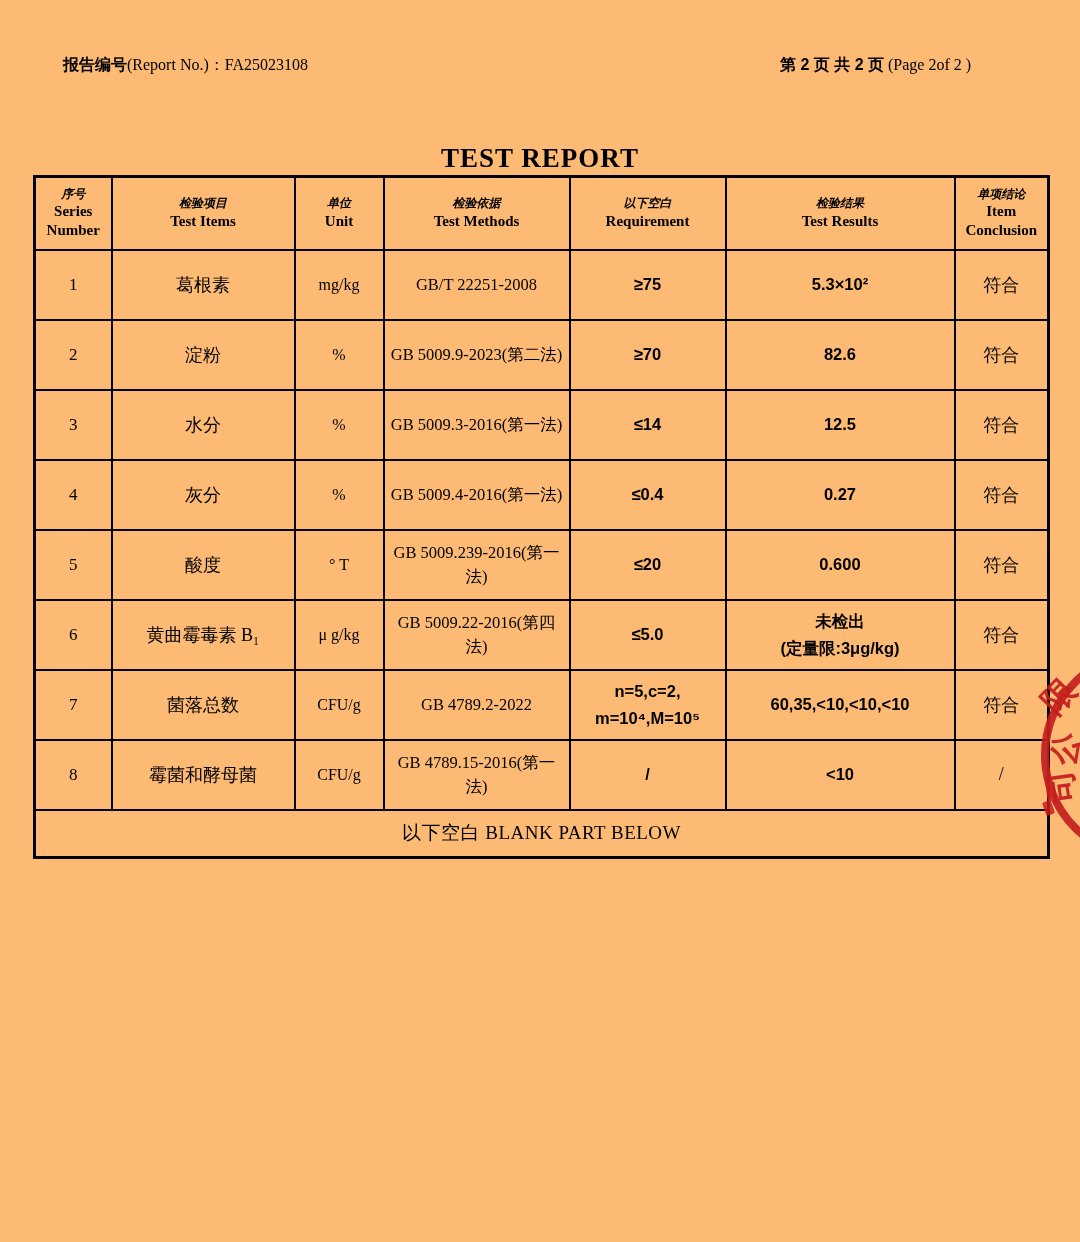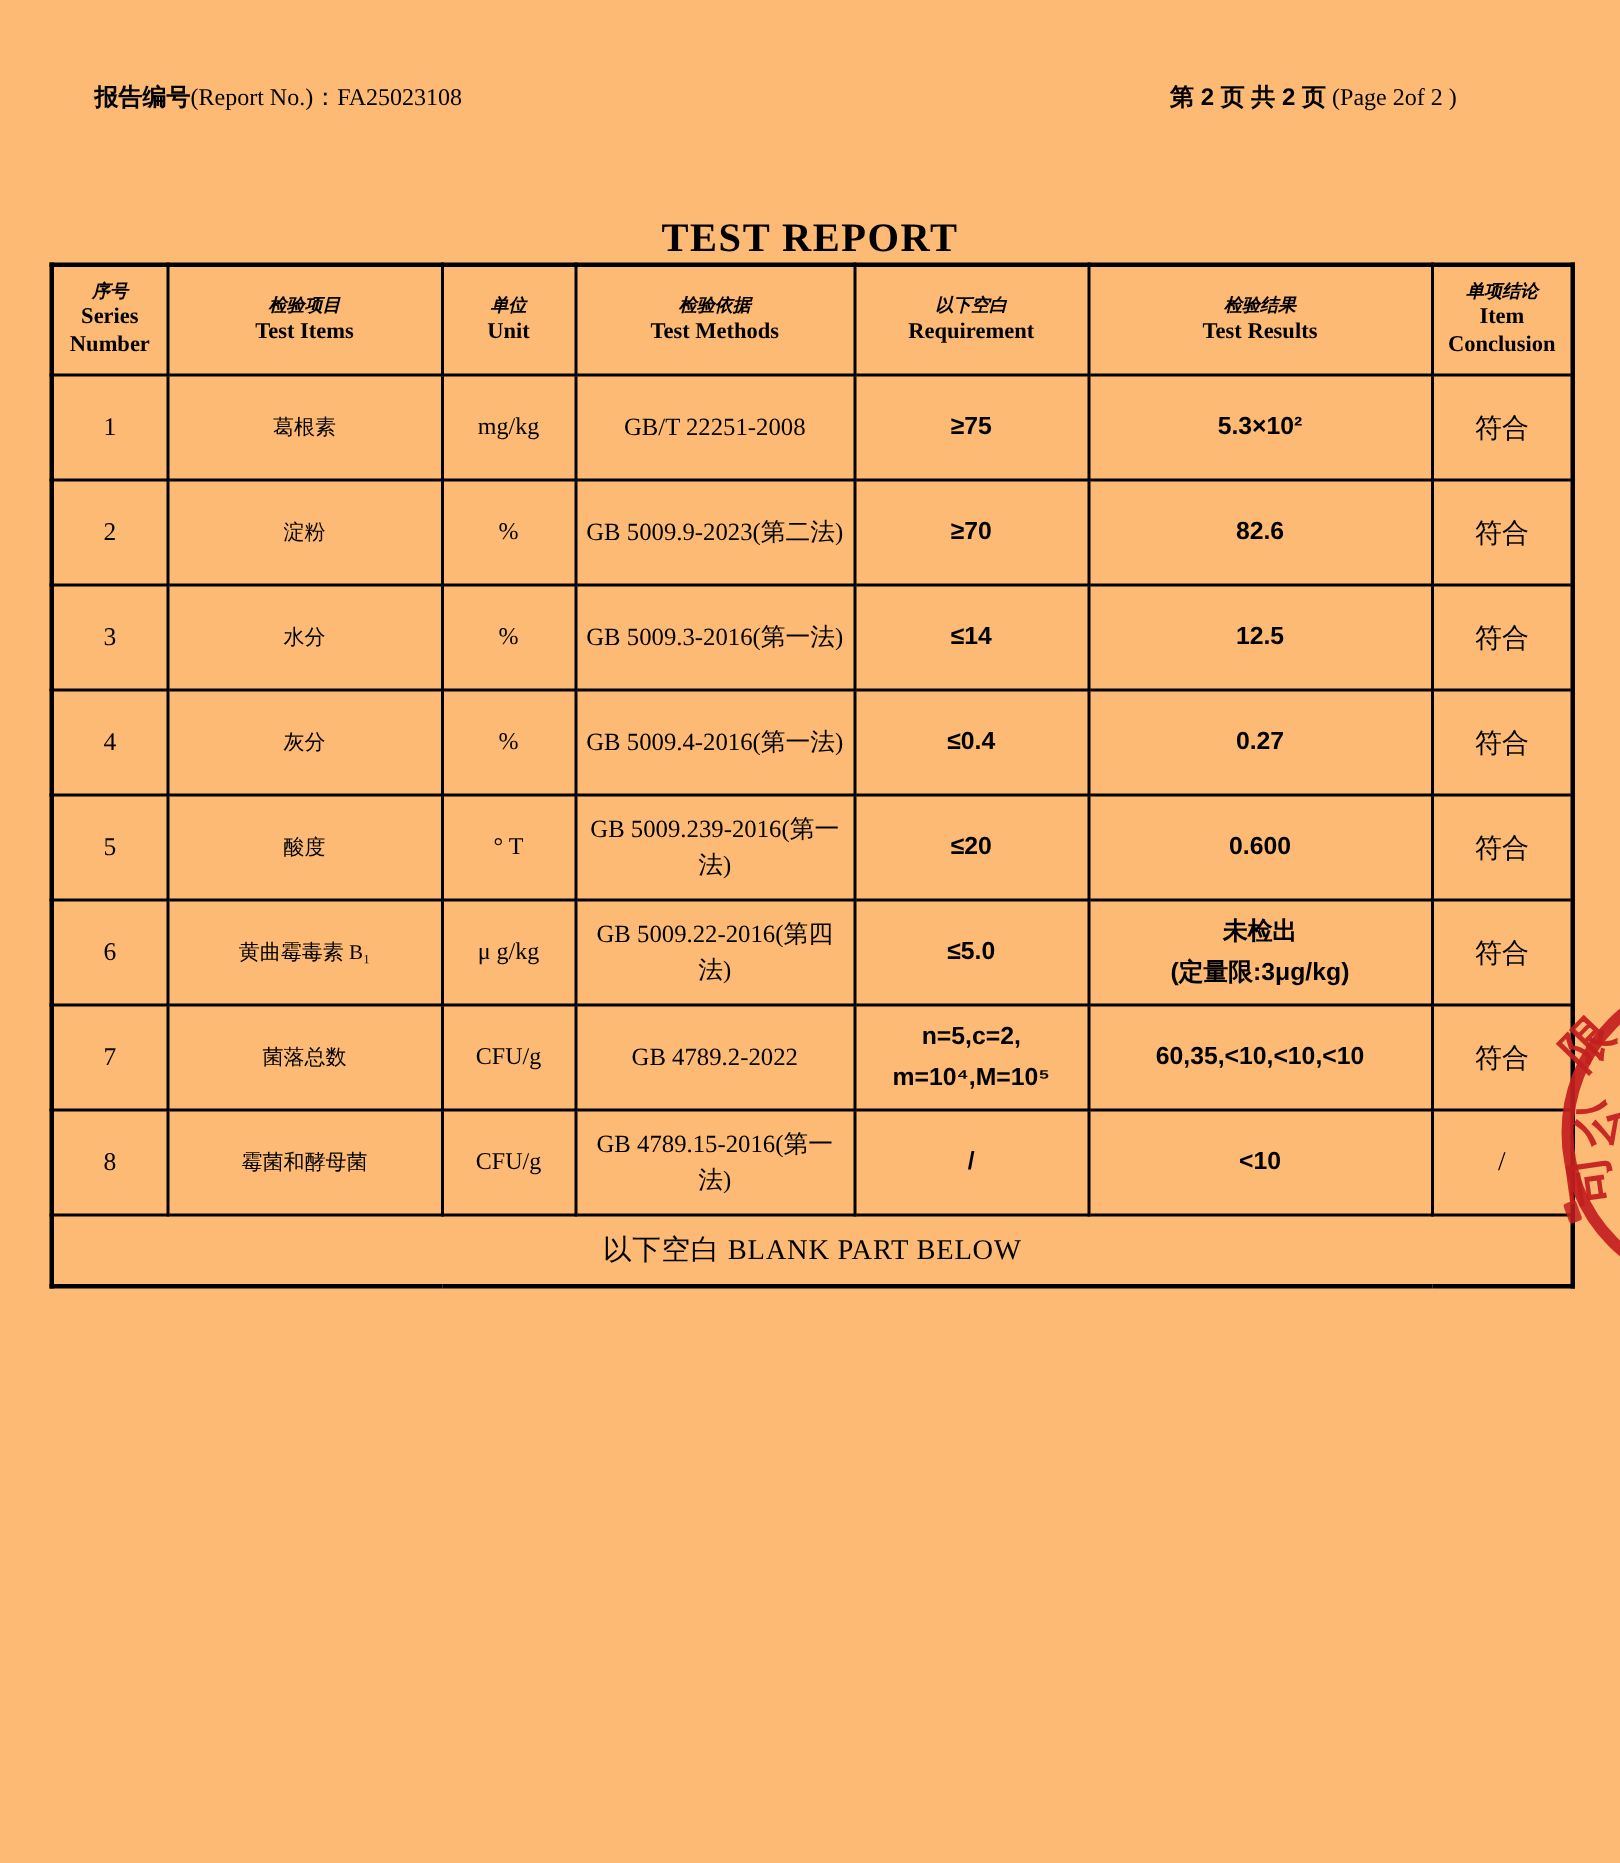--- a/index.html
+++ b/index.html
@@ -30,21 +30,21 @@
     border:3px solid #000;
   }
   table.report th,table.report td{
     border:2px solid #000;vertical-align:middle;padding:2px 4px;overflow:hidden;
   }
   thead tr{height:73px;}
   tbody tr{height:70px;}
   .th-cn{font-size:12px;line-height:1.35;font-style:italic;}
   .th-en{font-size:15px;line-height:1.3;}
   td.c-no{font-size:17px;}
-  td.c-item{font-size:14px;}
+  td.c-item{font-size:18px;}
   td.c-unit{font-size:16px;}
   td.c-method{font-size:16.5px;line-height:1.45;}
   td.c-req,td.c-res{
     font-family:"Liberation Sans","DejaVu Sans",sans-serif;
     font-size:16.5px;font-weight:600;white-space:pre-line;line-height:1.6;margin-left:36px;
   }
   td.c-con{font-size:18px;}
   tfoot td{height:41px;font-size:19px;border-bottom:4px solid #000;letter-spacing:.5px;}
 
   

